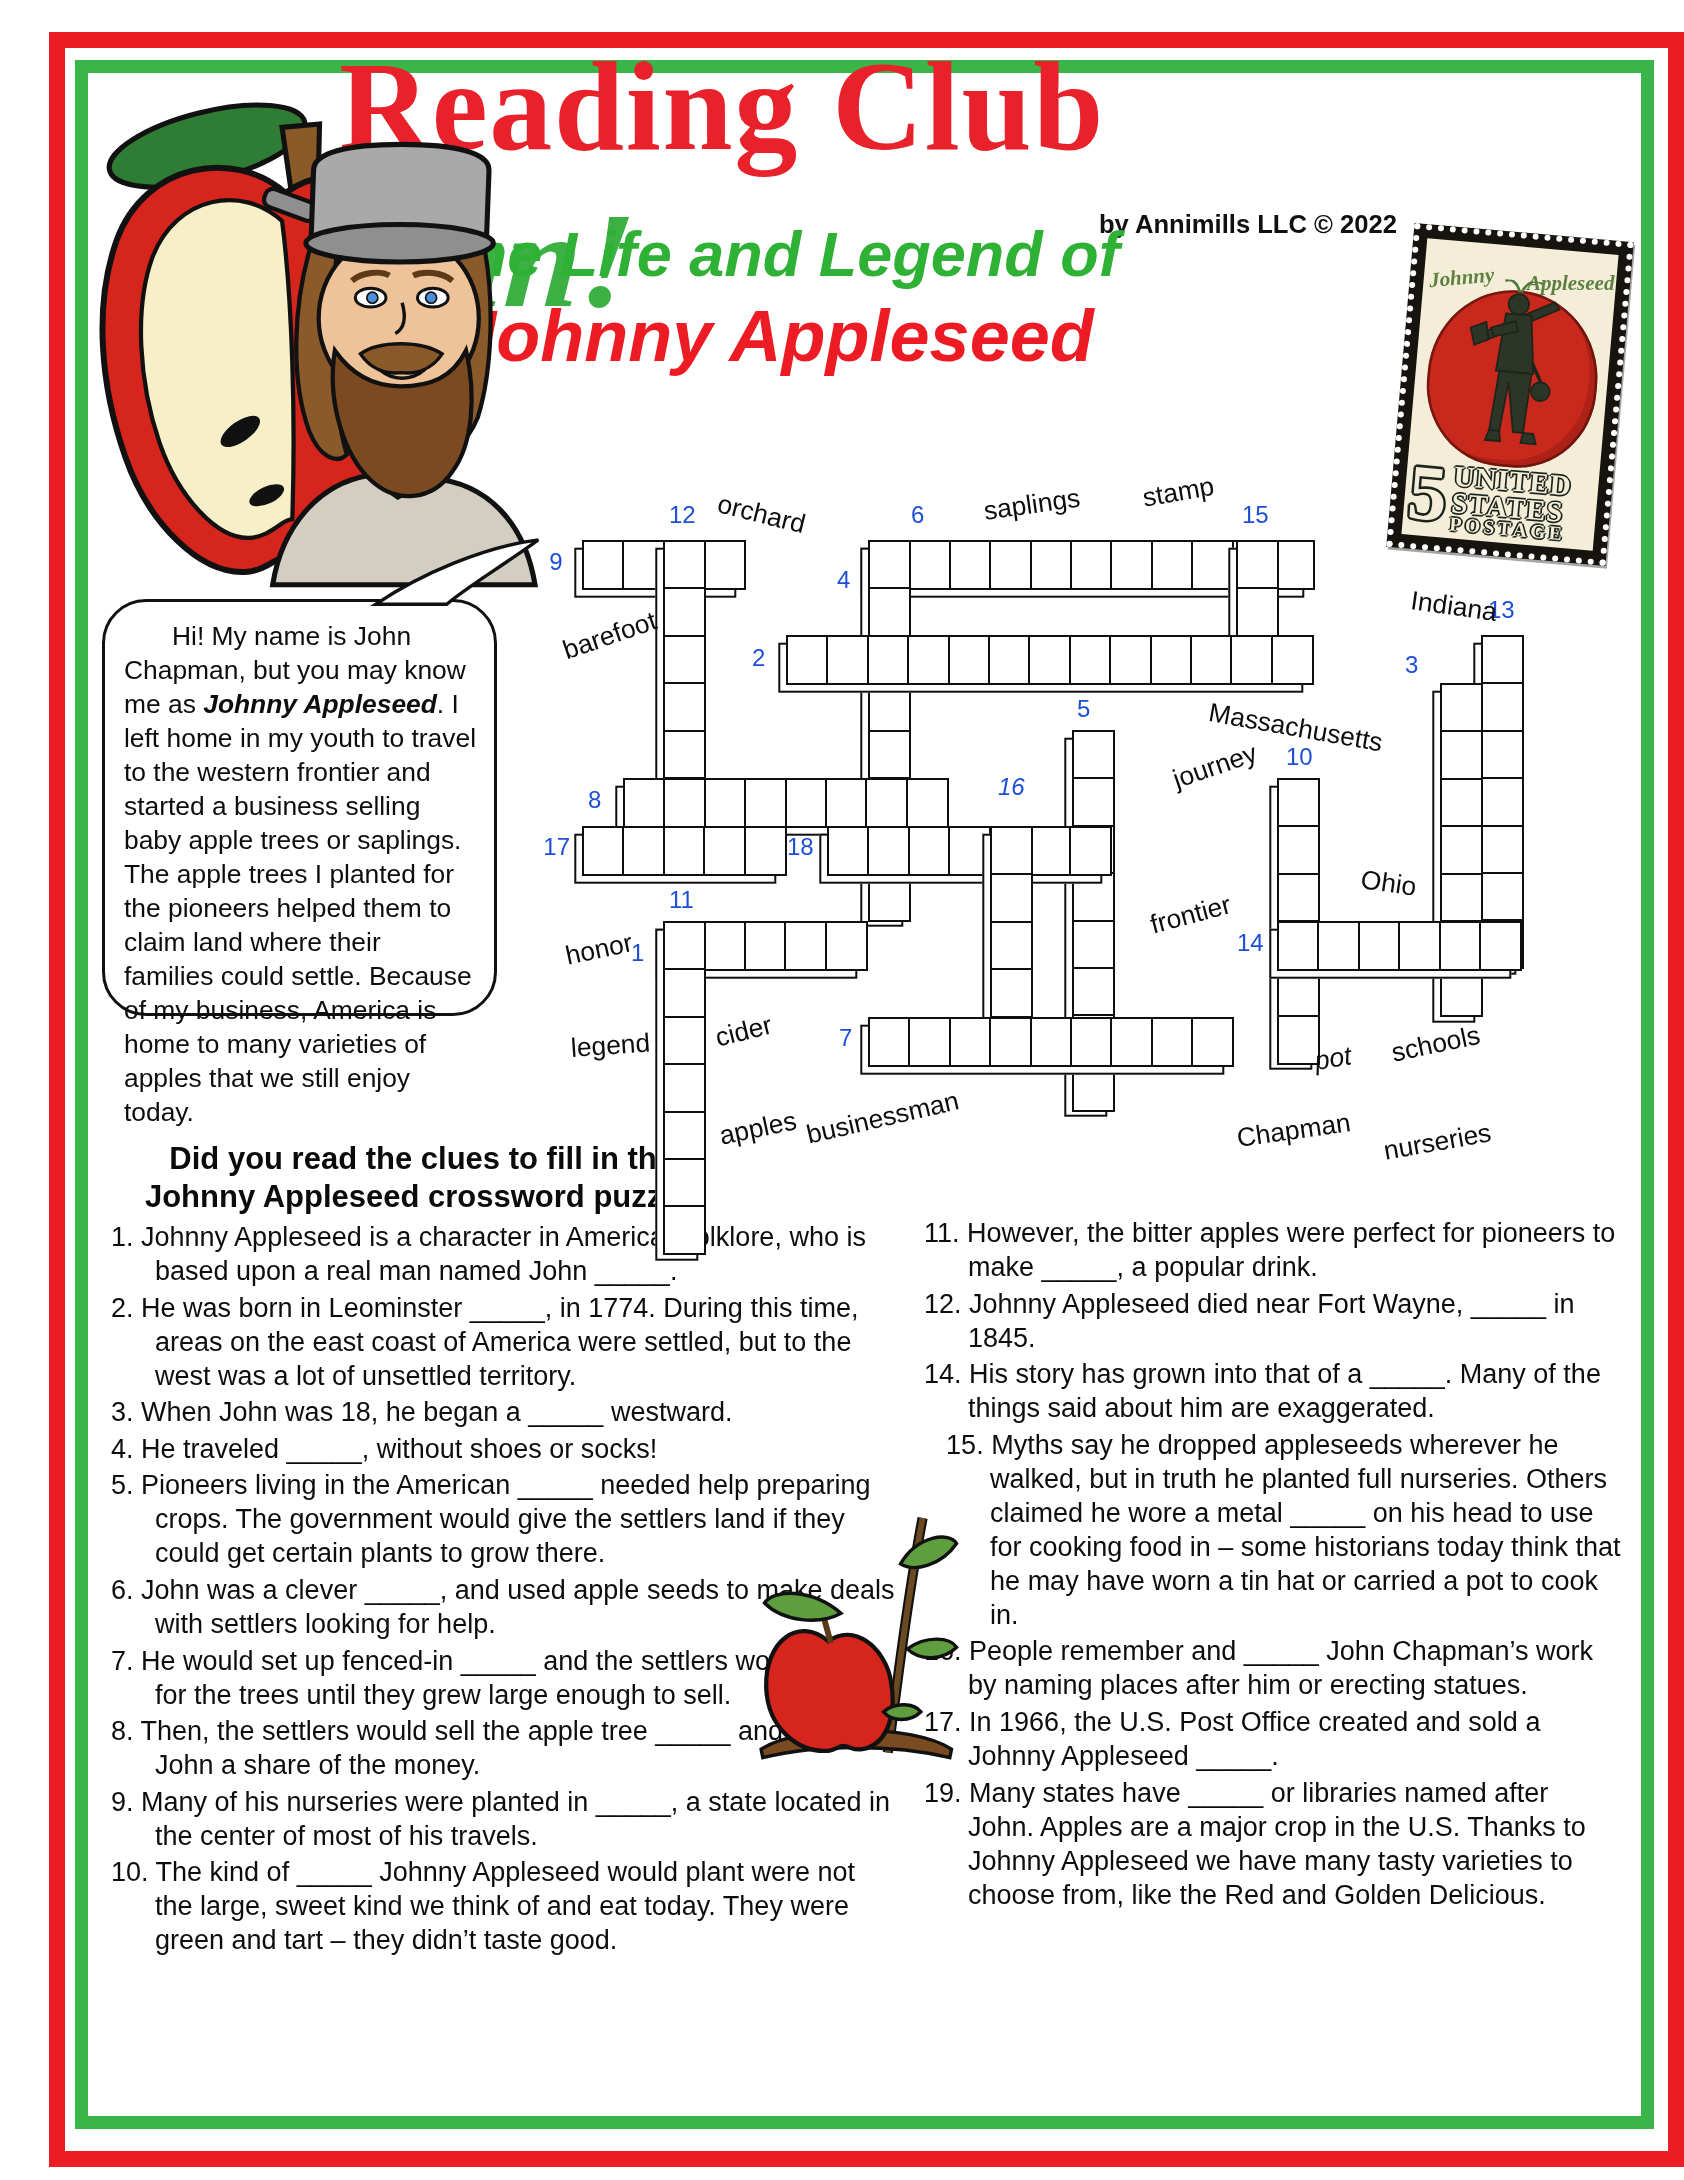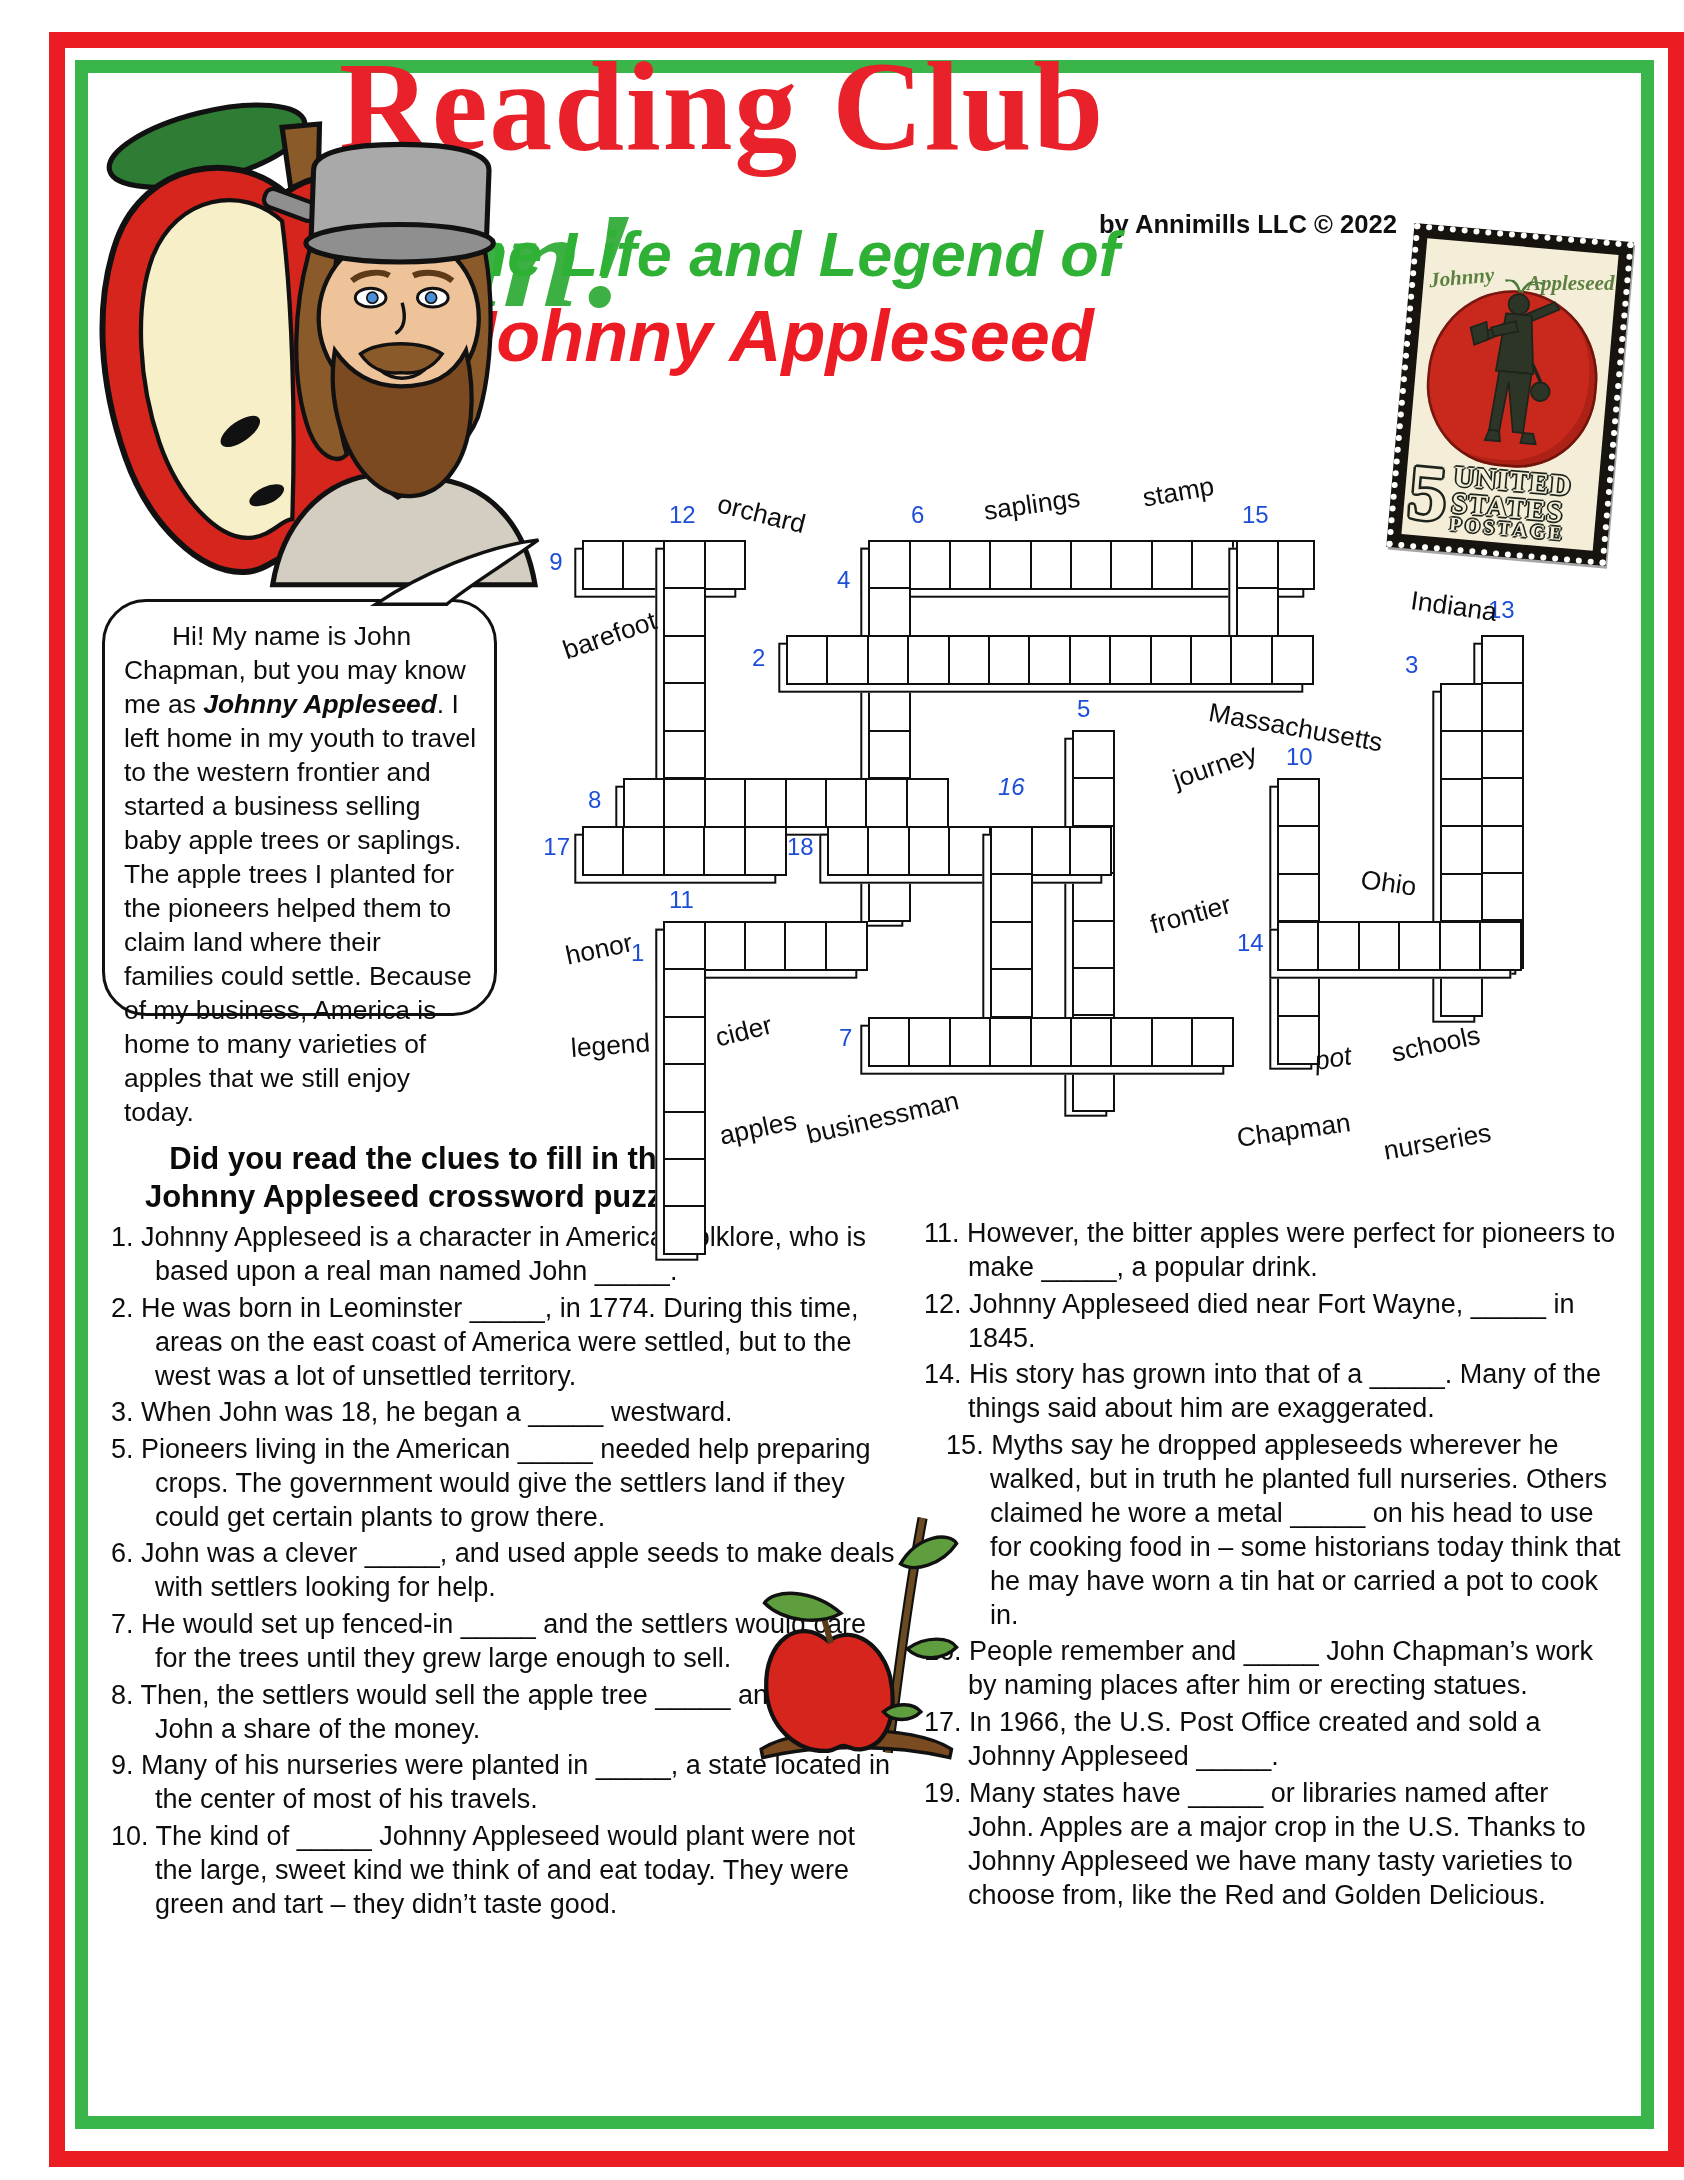--- a/index.html
+++ b/index.html
@@ -369,20 +369,21 @@
   <path d="M100,122 C65,92 20,94 10,110 C32,132 75,136 100,122 Z" fill="#5f9e3e" stroke="#111" stroke-width="4"></path>
   <path d="M170,64 C190,30 228,26 236,40 C218,66 186,74 170,64 Z" fill="#5f9e3e" stroke="#111" stroke-width="4"></path>
   <path d="M178,164 C200,148 228,150 236,162 C220,178 192,178 178,164 Z" fill="#5f9e3e" stroke="#111" stroke-width="4"></path>
   <path d="M150,238 C164,226 186,228 194,238 C182,250 160,250 150,238 Z" fill="#5f9e3e" stroke="#111" stroke-width="4"></path>
 </svg>
 
 <div class="clues" id="clues-left">
     <div class="clue"><span>1. </span><span>Johnny Appleseed is a character in American folklore, who is based upon a real man named John _____.</span></div>
     <div class="clue"><span>2. </span><span>He was born in Leominster _____, in 1774. During this time, areas on the east coast of America were settled, but to the west was a lot of unsettled territory.</span></div>
     <div class="clue"><span>3. </span><span>When John was 18, he began a _____ westward.</span></div>
+    <div class="clue"><span>4. </span><span>He traveled _____, without shoes or socks!</span></div>
     <div class="clue"><span>5. </span><span>Pioneers living in the American _____ needed help preparing crops. The government would give the settlers land if they could get certain plants to grow there.</span></div>
     <div class="clue"><span>6. </span><span>John was a clever _____, and used apple seeds to make deals with settlers looking for help.</span></div>
     <div class="clue"><span>7. </span><span>He would set up fenced-in _____ and the settlers would care for the trees until they grew large enough to sell.</span></div>
     <div class="clue"><span>8. </span><span>Then, the settlers would sell the apple tree _____ and give John a share of the money.</span></div>
     <div class="clue"><span>9. </span><span>Many of his nurseries were planted in _____, a state located in the center of most of his travels.</span></div>
     <div class="clue"><span>10. </span><span>The kind of _____ Johnny Appleseed would plant were not the large, sweet kind we think of and eat today. They were green and tart – they didn’t taste good.</span></div>
   </div>
 <div class="clues" id="clues-right">
     <div class="clue"><span>11. </span><span>However, the bitter apples were perfect for pioneers to make _____, a popular drink.</span></div>
     <div class="clue"><span>12. </span><span>Johnny Appleseed died near Fort Wayne, _____  in 1845.</span></div>

